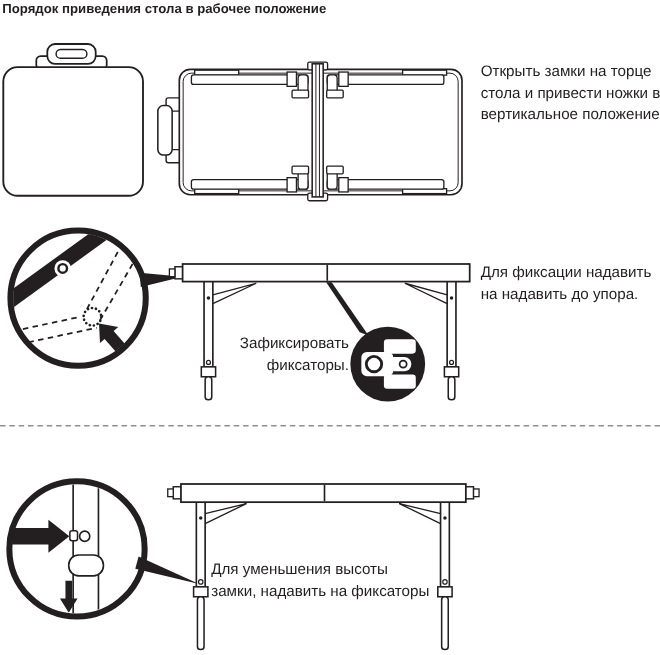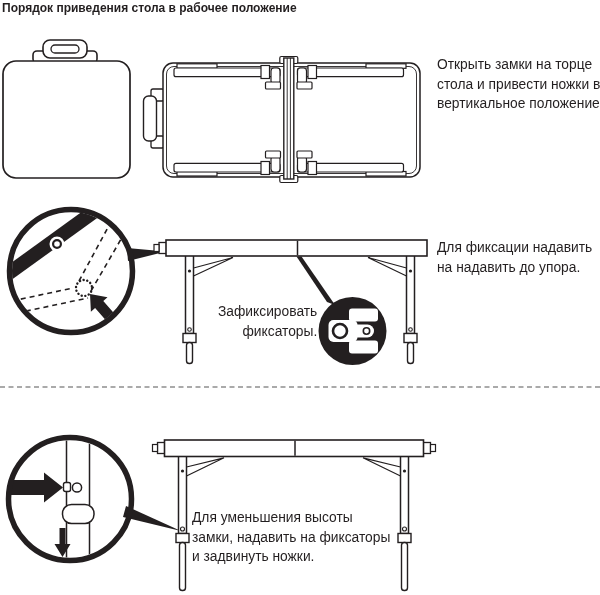--- a/index.html
+++ b/index.html
@@ -197,16 +197,15 @@
 
   <div class="txt t-lock">
     <div>Зафиксировать</div>
     <div>фиксаторы.</div>
   </div>
 
 
   <div class="txt t-height">
     <div>Для уменьшения высоты</div>
     <div>замки, надавить на фиксаторы</div>
-    <div>и задвинуть ножки.</div>
   </div>
 
 </div>
 
 </body></html>

